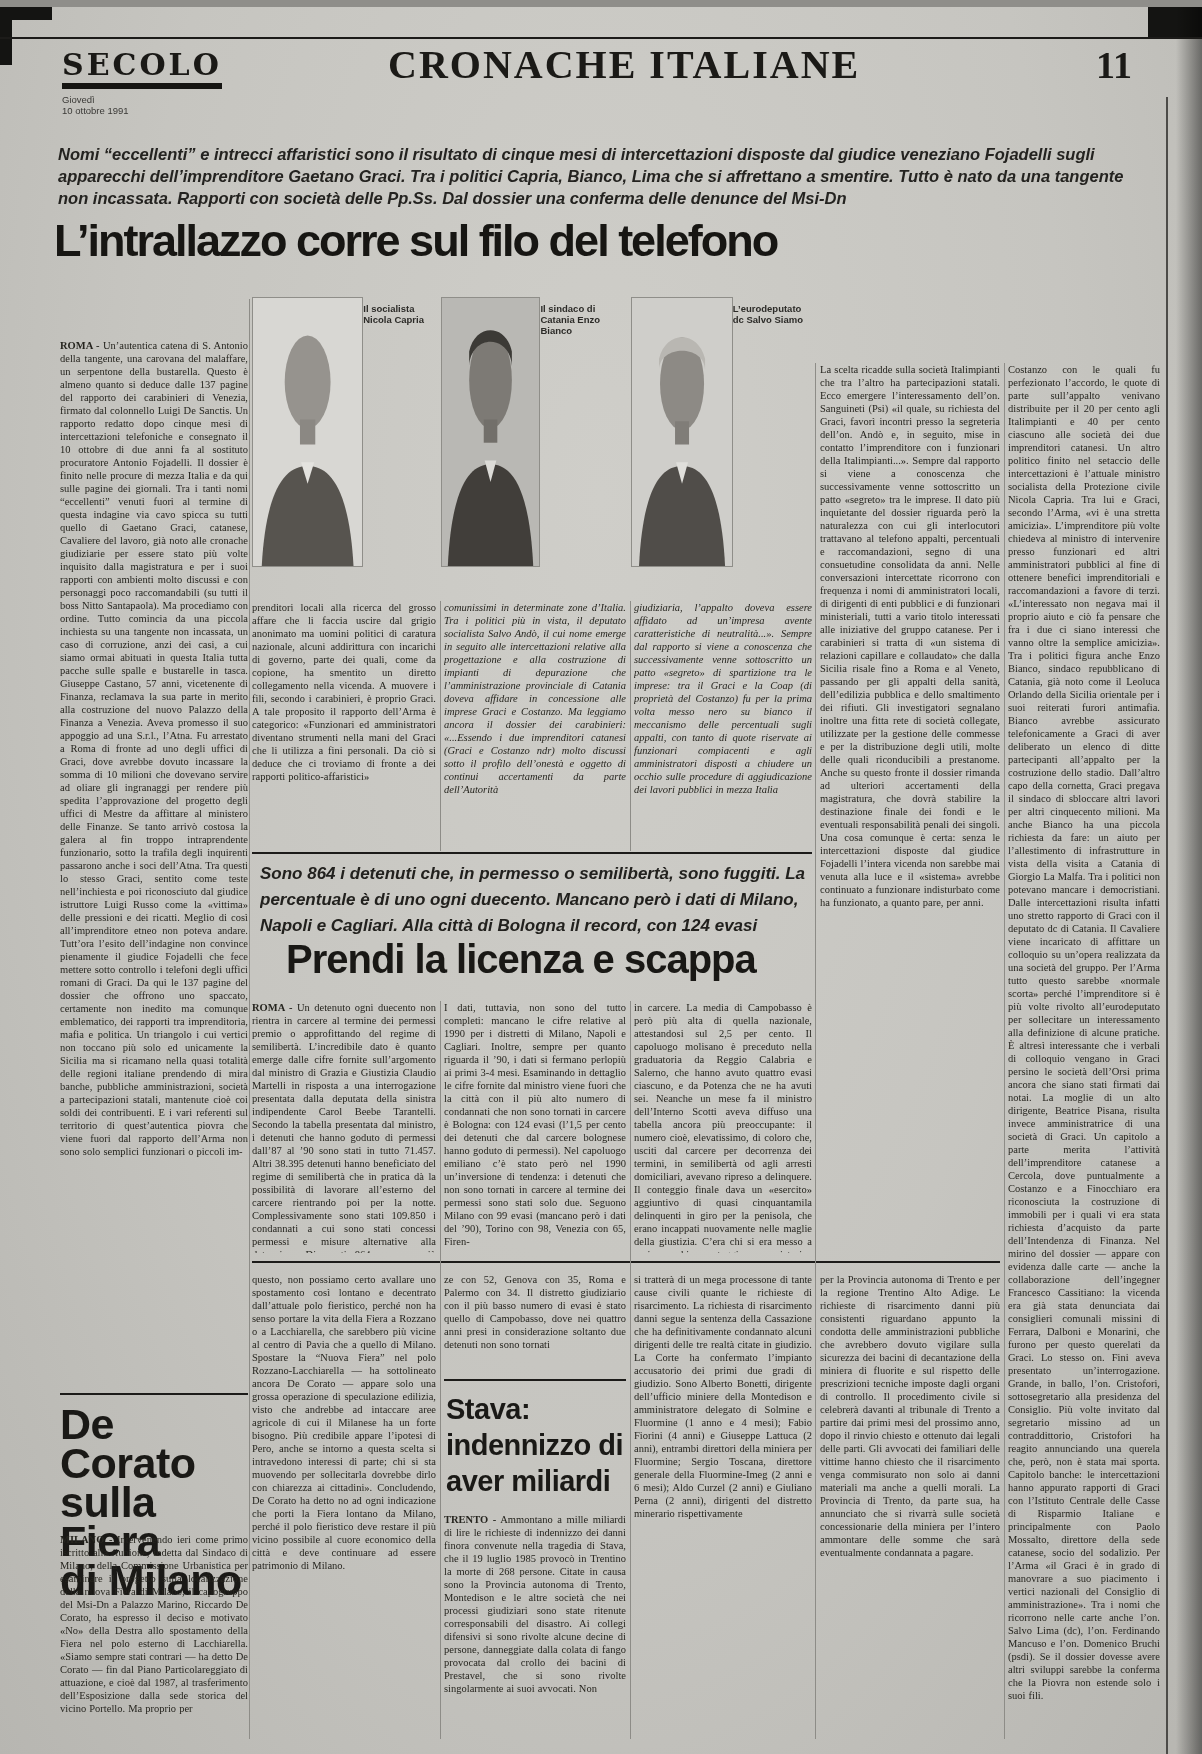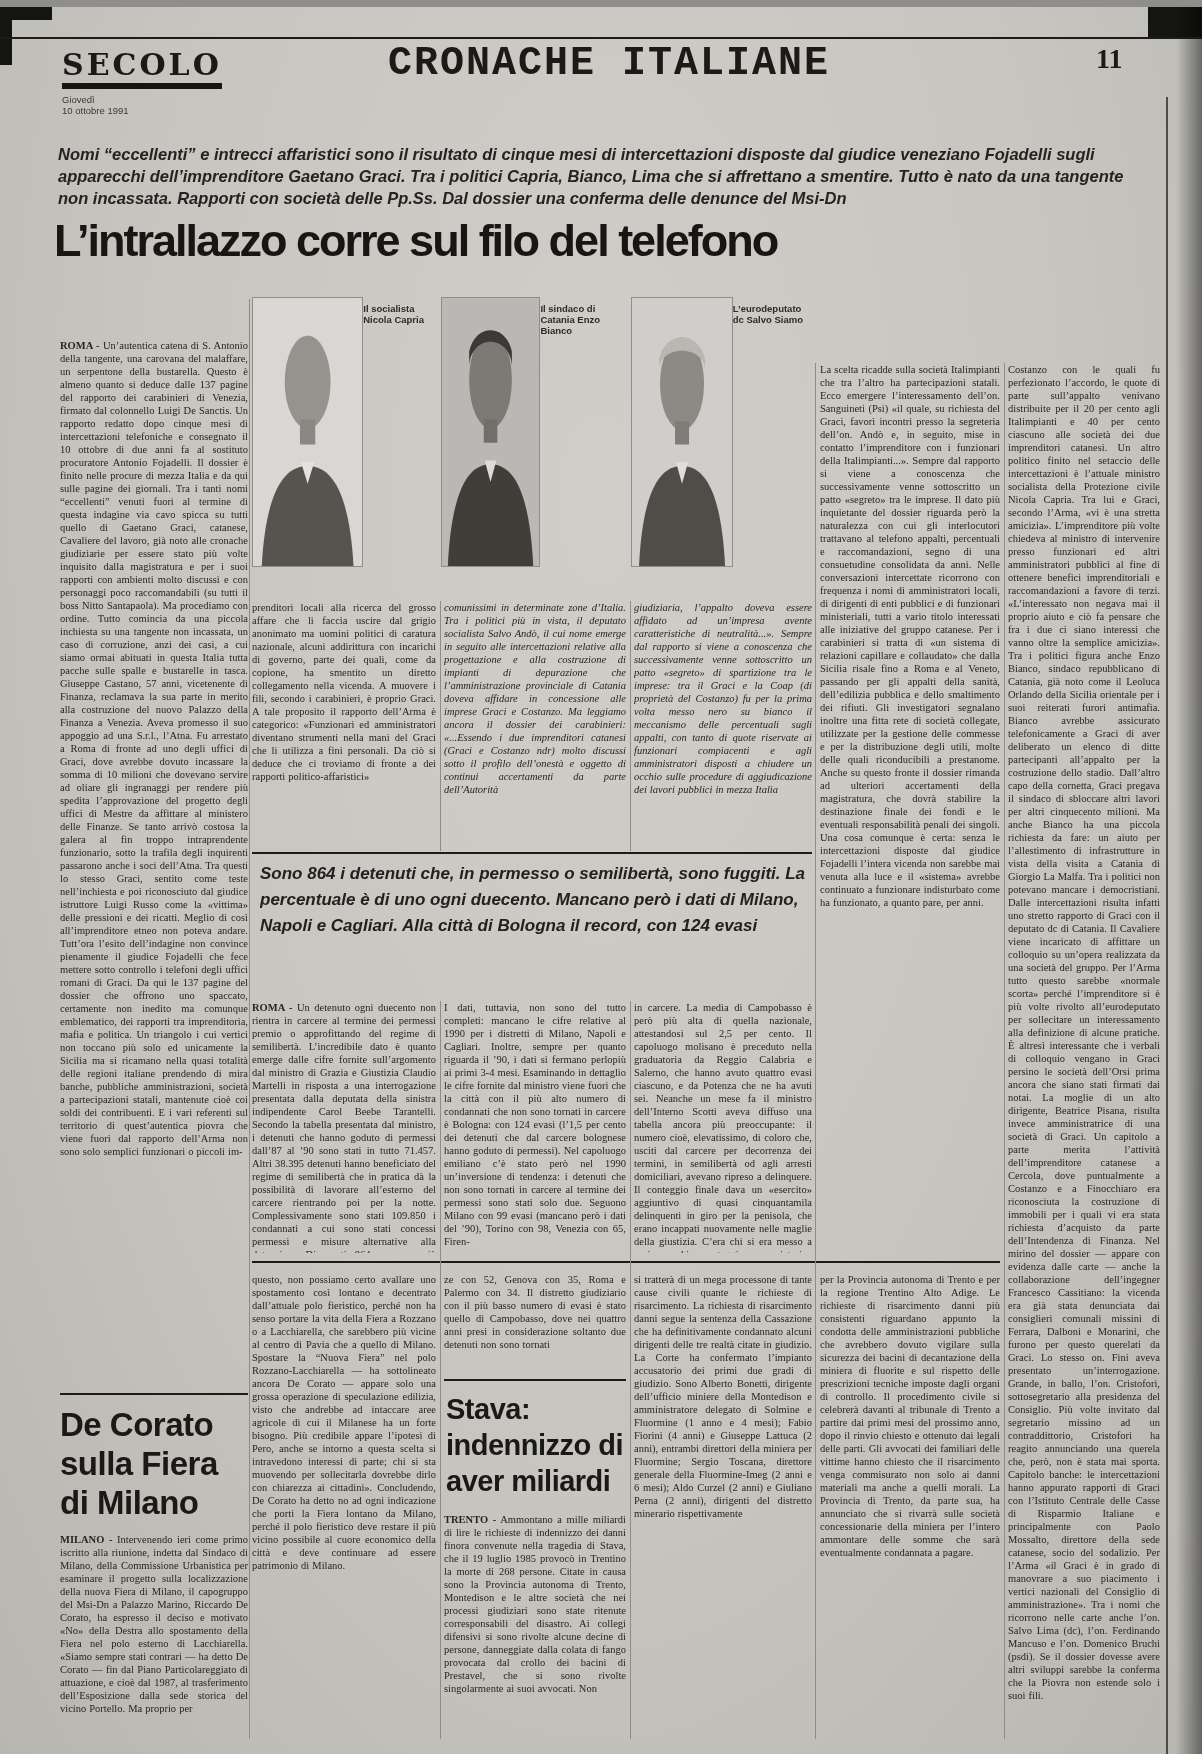--- a/index.html
+++ b/index.html
@@ -9,31 +9,31 @@
   .abs{position:absolute;}
   
   .mark{background:#141412;}
   .edge-shadow{background:linear-gradient(to right, rgba(0,0,0,0), rgba(0,0,0,.45));}
   .hrule{background:#1c1b19;height:2px;}
   .vrule{background:#8d8c87;width:1px;}
   
   .logo{font-family:"DejaVu Serif", serif;font-weight:bold;font-size:30px;letter-spacing:3px;
     color:#1a1916;border-bottom:6px solid #161512;padding-bottom:1px;display:inline-block;}
   .dateline-sm{font-family:"Liberation Sans", sans-serif;font-size:9.5px;line-height:11px;color:#3a3936;}
-  .section-title{font-family:Liberation Mono, monospace;font-weight:bold;font-size:40px;
+  .section-title{font-family:Liberation Serif, serif;font-weight:bold;font-size:40px;
     letter-spacing:2px;color:#1b1a17;white-space:nowrap;}
-  .pageno{font-family:"Liberation Serif", serif;font-weight:bold;font-size:28px;color:#1b1a17;}
+  .pageno{font-family:"Liberation Serif", serif;font-weight:bold;font-size:38px;color:#1b1a17;}
   
   .standfirst{font-family:"Liberation Sans", sans-serif;font-weight:bold;font-style:italic;
     font-size:16.5px;line-height:22px;color:#242320;}
   .headline1{font-family:"Liberation Sans", sans-serif;font-weight:bold;font-size:45px;
     line-height:64px;letter-spacing:-2px;color:#171613;white-space:nowrap;}
   .headline2{font-family:"Liberation Sans", sans-serif;font-weight:bold;font-size:40px;
     letter-spacing:-1px;color:#191815;white-space:nowrap;}
-  .headline3{font-family:"Liberation Sans", sans-serif;font-weight:bold;font-size:33px;
+  .headline3{font-family:"Liberation Sans", sans-serif;font-weight:bold;font-size:43px;
     line-height:39px;letter-spacing:-0.5px;color:#1a1916;}
   .headline4{font-family:"Liberation Sans", sans-serif;font-weight:bold;font-size:29px;
     line-height:36px;letter-spacing:-0.5px;color:#1a1916;}
   .summary{font-family:"Liberation Sans", sans-serif;font-weight:bold;font-style:italic;
     font-size:17px;line-height:26px;color:#22211e;}
   
   .col{font-size:10.5px;line-height:13px;text-align:justify;overflow:hidden;color:#26251f;
     word-spacing:.4px;}
   .col .dl{font-weight:bold;}
   
@@ -115,20 +115,21 @@
   </div>
   <div class="abs col" style="left:252px;top:594px;width:184px;height:246px;">prenditori locali alla ricerca del grosso affare che li faccia uscire dal grigio anonimato ma uomini politici di caratura nazionale, alcuni addirittura con incarichi di governo, parte dei quali, come da copione, ha smentito un diretto collegamento nella vicenda. A muovere i fili, secondo i carabinieri, è proprio Graci. A tale proposito il rapporto dell’Arma è categorico: «Funzionari ed amministratori diventano strumenti nella mani del Graci che li utilizza a fini personali. Da ciò si deduce che ci troviamo di fronte a dei rapporti politico-affaristici»</div>
   <div class="abs col" style="left:444px;top:594px;width:182px;height:246px;font-style:italic;">comunissimi in determinate zone d’Italia. Tra i politici più in vista, il deputato socialista Salvo Andò, il cui nome emerge in seguito alle intercettazioni relative alla progettazione e alla costruzione di impianti di depurazione che l’amministrazione provinciale di Catania doveva affidare in concessione alle imprese Graci e Costanzo. Ma leggiamo ancora il dossier dei carabinieri: «...Essendo i due imprenditori catanesi (Graci e Costanzo ndr) molto discussi sotto il profilo dell’onestà e oggetto di continui accertamenti da parte dell’Autorità</div>
   <div class="abs col" style="left:634px;top:594px;width:178px;height:246px;font-style:italic;">giudiziaria, l’appalto doveva essere affidato ad un’impresa avente caratteristiche di neutralità...». Sempre dal rapporto si viene a conoscenza che successivamente venne sottoscritto un patto «segreto» di spartizione tra le imprese: tra il Graci e la Coap (di proprietà del Costanzo) fu per la prima volta messo nero su bianco il meccanismo delle percentuali sugli appalti, con tanto di quote riservate ai funzionari compiacenti e agli amministratori disposti a chiudere un occhio sulle procedure di aggiudicazione dei lavori pubblici in mezza Italia</div>
   <div class="abs col" style="left:820px;top:356px;width:180px;height:886px;">La scelta ricadde sulla società Italimpianti che tra l’altro ha partecipazioni statali. Ecco emergere l’interessamento dell’on. Sanguineti (Psi) «il quale, su richiesta del Graci, favorì incontri presso la segreteria dell’on. Andò e, in seguito, mise in contatto l’imprenditore con i funzionari della Italimpianti...». Sempre dal rapporto si viene a conoscenza che successivamente venne sottoscritto un patto «segreto» tra le imprese. Il dato più inquietante del dossier riguarda però la naturalezza con cui gli interlocutori trattavano al telefono appalti, percentuali e raccomandazioni, segno di una consuetudine consolidata da anni. Nelle conversazioni intercettate ricorrono con frequenza i nomi di amministratori locali, di dirigenti di enti pubblici e di funzionari ministeriali, tutti a vario titolo interessati alle iniziative del gruppo catanese. Per i carabinieri si tratta di «un sistema di relazioni capillare e collaudato» che dalla Sicilia risale fino a Roma e al Veneto, passando per gli appalti della sanità, dell’edilizia pubblica e dello smaltimento dei rifiuti. Gli investigatori segnalano inoltre una fitta rete di società collegate, utilizzate per la gestione delle commesse e per la distribuzione degli utili, molte delle quali riconducibili a prestanome. Anche su questo fronte il dossier rimanda ad ulteriori accertamenti della magistratura, che dovrà stabilire la destinazione finale dei fondi e le eventuali responsabilità penali dei singoli. Una cosa comunque è certa: senza le intercettazioni disposte dal giudice Fojadelli l’intera vicenda non sarebbe mai venuta alla luce e il «sistema» avrebbe continuato a funzionare indisturbato come ha funzionato, a quanto pare, per anni.</div>
   <div class="abs col" style="left:1008px;top:356px;width:152px;height:1376px;">Costanzo con le quali fu perfezionato l’accordo, le quote di parte sull’appalto venivano distribuite per il 20 per cento agli Italimpianti e 40 per cento ciascuno alle società dei due imprenditori catanesi. Un altro politico finito nel setaccio delle intercettazioni è l’attuale ministro socialista della Protezione civile Nicola Capria. Tra lui e Graci, secondo l’Arma, «vi è una stretta amicizia». L’imprenditore più volte chiedeva al ministro di intervenire presso funzionari ed altri amministratori pubblici al fine di ottenere benefici imprenditoriali e raccomandazioni a favore di terzi. «L’interessato non negava mai il proprio aiuto e ciò fa pensare che fra i due ci siano interessi che vanno oltre la semplice amicizia». Tra i politici figura anche Enzo Bianco, sindaco repubblicano di Catania, già noto come il Leoluca Orlando della Sicilia orientale per i suoi reiterati furori antimafia. Bianco avrebbe assicurato telefonicamente a Graci di aver deliberato un elenco di ditte partecipanti all’appalto per la costruzione dello stadio. Dall’altro capo della cornetta, Graci pregava il sindaco di sbloccare altri lavori per altri cinquecento milioni. Ma anche Bianco ha una piccola richiesta da fare: un aiuto per l’allestimento di infrastrutture in vista della visita a Catania di Giorgio La Malfa. Tra i politici non potevano mancare i democristiani. Dalle intercettazioni risulta infatti uno stretto rapporto di Graci con il deputato dc di Catania. Il Cavaliere viene incaricato di affittare un colloquio su un’opera realizzata da una società del gruppo. Per l’Arma tutto questo sarebbe «normale scorta» perché l’imprenditore si è più volte rivolto all’eurodeputato per sollecitare un interessamento alla definizione di alcune pratiche. È altresì interessante che i verbali di colloquio vengano in Graci persino le società dell’Orsi prima ancora che siano stati firmati dai notai. La moglie di un alto dirigente, Beatrice Pisana, risulta invece amministratrice di una società di Graci. Un capitolo a parte merita l’attività dell’imprenditore catanese a Cercola, dove puntualmente a Costanzo e a Finocchiaro era riconosciuta la costruzione di immobili per i quali vi era stata richiesta d’acquisto da parte dell’Intendenza di Finanza. Nel mirino del dossier — appare con evidenza dalle carte — anche la collaborazione dell’ingegner Francesco Cassitiano: la vicenda era già stata denunciata dai consiglieri comunali missini di Ferrara, Dalboni e Monarini, che furono per questo querelati da Graci. Lo stesso on. Fini aveva presentato un’interrogazione. Grande, in ballo, l’on. Cristofori, sottosegretario alla presidenza del Consiglio. Più volte invitato dal segretario missino ad un contraddittorio, Cristofori ha reagito annunciando una querela che, però, non è stata mai sporta. Capitolo banche: le intercettazioni hanno appurato rapporti di Graci con l’Istituto Centrale delle Casse di Risparmio Italiane e principalmente con Paolo Mossalto, direttore della sede catanese, socio del sodalizio. Per l’Arma «il Graci è in grado di manovrare a suo piacimento i vertici nazionali del Consiglio di amministrazione». Tra i nomi che ricorrono nelle carte anche l’on. Salvo Lima (dc), l’on. Ferdinando Mancuso e l’on. Domenico Bruchi (psdi). Se il dossier dovesse avere altri sviluppi sarebbe la conferma che la Piovra non estende solo i suoi fili.</div>
 
   <div class="abs hrule" style="left:252px;top:845px;width:560px;"></div>
 
   <div class="abs summary" style="left:260px;top:854px;width:548px;height:80px;overflow:hidden;">Sono 864 i detenuti che, in permesso o semilibertà, sono fuggiti. La percentuale è di uno ogni duecento. Mancano però i dati di Milano, Napoli e Cagliari. Alla città di Bologna il record, con 124 evasi</div>
+  <div class="abs headline2" style="left:286px;top:930px;width:540px;">Prendi la licenza e scappa</div>
 
   <div class="abs col" style="left:252px;top:994px;width:184px;height:252px;">
     <span class="dl">ROMA -</span>
     <span>Un detenuto ogni duecento non rientra in carcere al termine dei permessi premio o approfittando del regime di semilibertà. L’incredibile dato è quanto emerge dalle cifre fornite sull’argomento dal ministro di Grazia e Giustizia Claudio Martelli in risposta a una interrogazione presentata dalla deputata della sinistra indipendente Carol Beebe Tarantelli. Secondo la tabella presentata dal ministro, i detenuti che hanno goduto di permessi dall’87 al ’90 sono stati in tutto 71.457. Altri 38.395 detenuti hanno beneficiato del regime di semilibertà che in pratica dà la possibilità di lavorare all’esterno del carcere rientrando poi per la notte. Complessivamente sono stati 109.850 i condannati a cui sono stati concessi permessi e misure alternative alla detenzione. Di questi, 864 non sono più tornati in carcere: la percentuale è esattamente dello 0,5 per cento, vale a dire uno ogni duecento.</span>
   </div>
   <div class="abs col" style="left:444px;top:994px;width:182px;height:252px;">I dati, tuttavia, non sono del tutto completi: mancano le cifre relative al 1990 per i distretti di Milano, Napoli e Cagliari. Inoltre, sempre per quanto riguarda il ’90, i dati si fermano perlopiù ai primi 3-4 mesi. Esaminando in dettaglio le cifre fornite dal ministro viene fuori che la città con il più alto numero di condannati che non sono tornati in carcere è Bologna: con 124 evasi (l’1,5 per cento dei detenuti che dal carcere bolognese hanno goduto di permessi). Nel capoluogo emiliano c’è stato però nel 1990 un’inversione di tendenza: i detenuti che non sono tornati in carcere al termine dei permessi sono stati solo due. Seguono Milano con 99 evasi (mancano però i dati del ’90), Torino con 98, Venezia con 65, Firen-</div>
   <div class="abs col" style="left:634px;top:994px;width:178px;height:252px;">in carcere. La media di Campobasso è però più alta di quella nazionale, attestandosi sul 2,5 per cento. Il capoluogo molisano è preceduto nella graduatoria da Reggio Calabria e Salerno, che hanno avuto quattro evasi ciascuno, e da Potenza che ne ha avuti sei. Neanche un mese fa il ministro dell’Interno Scotti aveva diffuso una tabella ancora più preoccupante: il numero cioè, elevatissimo, di coloro che, usciti dal carcere per decorrenza dei termini, in semilibertà od agli arresti domiciliari, avevano ripreso a delinquere. Il conteggio finale dava un «esercito» aggiuntivo di quasi cinquantamila delinquenti in giro per la penisola, che erano incappati nuovamente nelle maglie della giustizia. C’era chi si era messo a rapinare, chi a corteggiare spacciatori e chi, infine, aveva scelto le associazioni a delinquere di stampo mafioso. Il tutto con l’implicita ammissione dello Stato</div>
   <div class="abs col" style="left:444px;top:1266px;width:182px;height:102px;">ze con 52, Genova con 35, Roma e Palermo con 34. Il distretto giudiziario con il più basso numero di evasi è stato quello di Campobasso, dove nei quattro anni presi in considerazione soltanto due detenuti non sono tornati</div>
 
   <div class="abs hrule" style="left:252px;top:1254px;width:748px;"></div>

